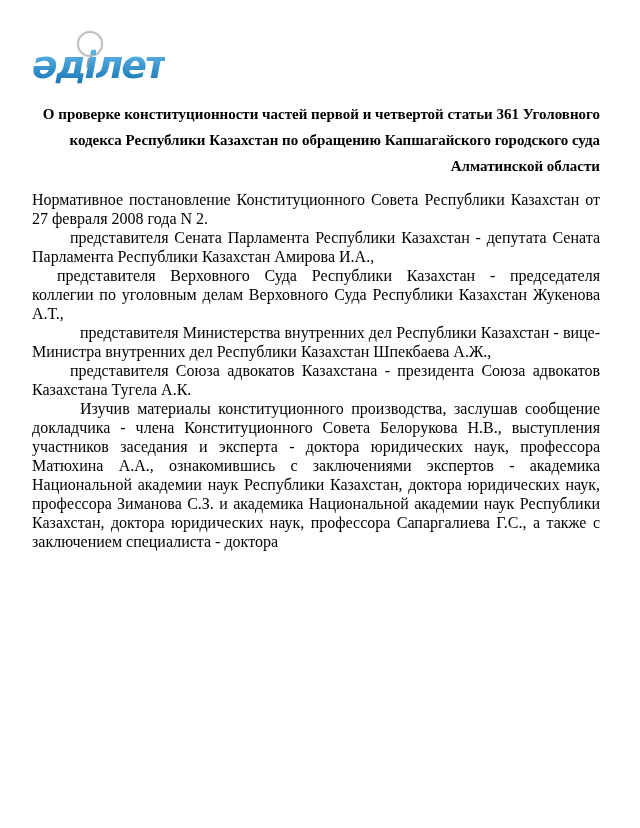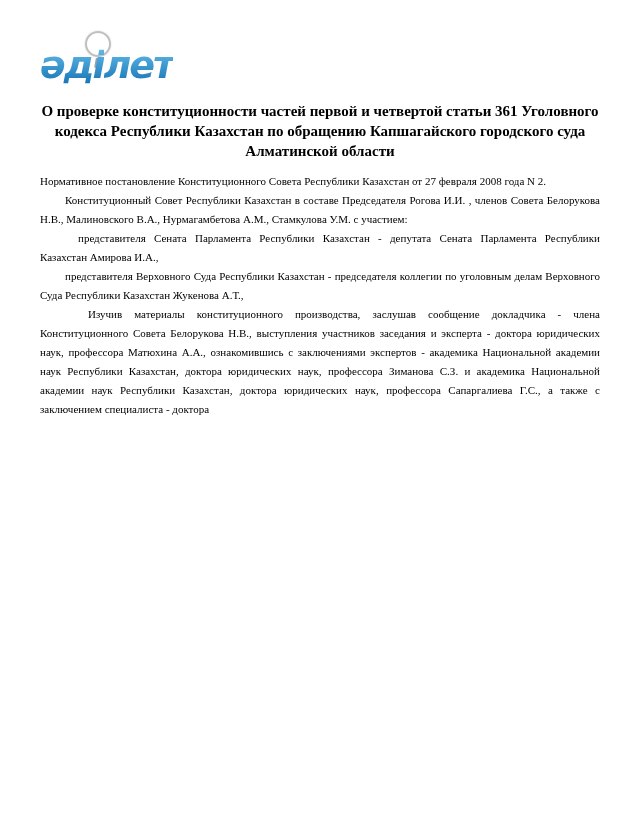--- a/index.html
+++ b/index.html
@@ -8,21 +8,21 @@
     --doc-text: #000000;
     --page-bg: #ffffff;
   }
   * { margin: 0; padding: 0; box-sizing: border-box; }
   html, body { background: #ffffff; }
   .page {
     position: relative;
     width: 640px;
     height: 828px;
     background: var(--page-bg);
-    padding: 42px 40px 0 40px;
+    padding: 42px 40px 0 32px;
     overflow: hidden;
     font-family: "Liberation Serif", "DejaVu Serif", serif;
     color: var(--doc-text);
   }
   
   .logo {
     font-family: "DejaVu Sans", sans-serif;
     font-style: italic;
     font-weight: 700;
     font-size: 38px;
@@ -64,28 +64,28 @@
     top: 16px;
     background: #93a1ab;
     transform: rotate(10deg);
     border-radius: 1px;
   }
   
   .doc-title {
     margin-top: 9px;
     font-size: 15px;
     font-weight: 700;
-    line-height: 20px;
-    text-align: center;
+    line-height: 26px;
+    text-align: right;
     color: var(--doc-text);
   }
   
   .doc-body { margin-top: 11px; }
   .doc-body p {
-    font-size: 11px;
+    font-size: 16px;
     line-height: 19px;
     text-align: justify;
     color: var(--doc-text);
   }
   .ind-0 { text-indent: 0; }
   .ind-a { text-indent: 25px; }
   .ind-b { text-indent: 38px; }
   .ind-c { text-indent: 48px; }
 </style>
 </head>
@@ -94,19 +94,20 @@
 <div class="page">
 
   <div class="logo">
     <span class="grad">әд</span><span class="mag"><span class="mag-ring"></span><span class="mag-handle"></span><span class="grad mag-letter">і</span></span><span class="grad">лет</span>
   </div>
 
   <h1 class="doc-title">О проверке конституционности частей первой и четвертой статьи 361 Уголовного кодекса Республики Казахстан по обращению Капшагайского городского суда Алматинской области</h1>
 
   <div class="doc-body">
     <p class="ind-0">Нормативное постановление Конституционного Совета Республики Казахстан от 27 февраля 2008 года N 2.</p>
-    <p class="ind-a">Конституционный Совет Республики Казахстан в составе Председателя Рогова И.И. , членов Совета Белорукова Н.В., Малиновского В.А., Нурмагамбетова А.М., Стамкулова У.М. с участием:</p>
     <p class="ind-b">представителя Сената Парламента Республики Казахстан - депутата Сената Парламента Республики Казахстан Амирова И.А.,</p>
     <p class="ind-a">представителя Верховного Суда Республики Казахстан - председателя коллегии по уголовным делам Верховного Суда Республики Казахстан Жукенова А.Т.,</p>
+    <p class="ind-c">представителя Министерства внутренних дел Республики Казахстан - вице-Министра внутренних дел Республики Казахстан Шпекбаева А.Ж.,</p>
+    <p class="ind-b">представителя Союза адвокатов Казахстана - президента Союза адвокатов Казахстана Тугела А.К.</p>
     <p class="ind-c">Изучив материалы конституционного производства, заслушав сообщение докладчика - члена Конституционного Совета Белорукова Н.В., выступления участников заседания и эксперта - доктора юридических наук, профессора Матюхина А.А., ознакомившись с заключениями экспертов - академика Национальной академии наук Республики Казахстан, доктора юридических наук, профессора Зиманова С.З. и академика Национальной академии наук Республики Казахстан, доктора юридических наук, профессора Сапаргалиева Г.С., а также с заключением специалиста - доктора</p>
   </div>
 
 </div>
 
 </body></html>

